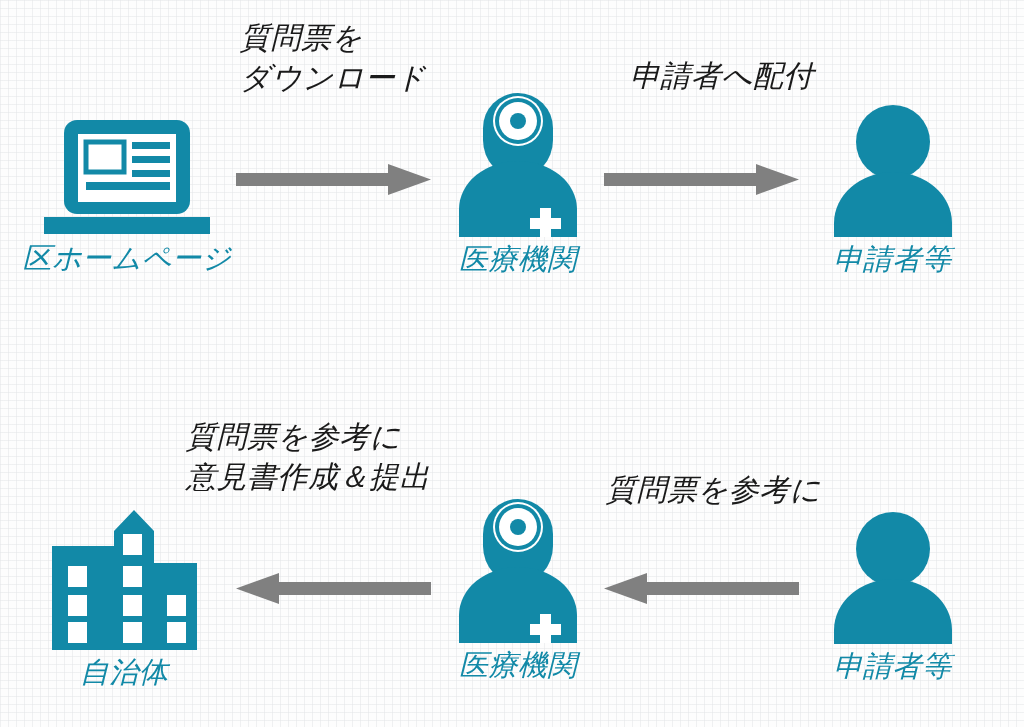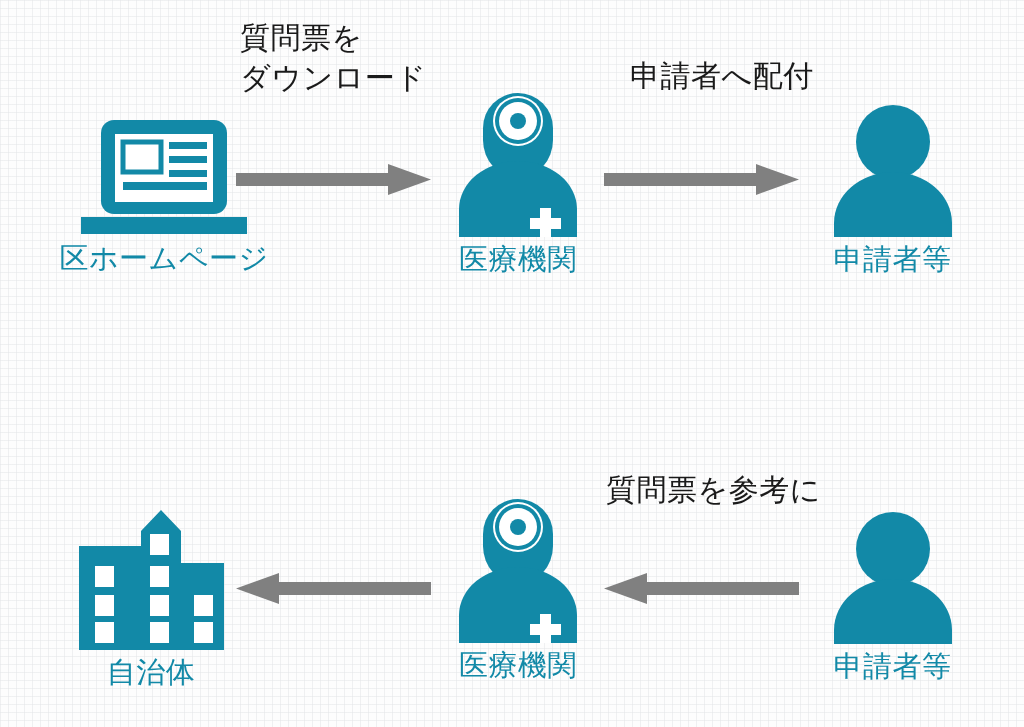--- a/index.html
+++ b/index.html
@@ -15,20 +15,21 @@
   }
   #canvas {
     position: relative;
     width: 1024px;
     height: 727px;
     background-color: #fdfdfd;
     background-image:
       linear-gradient(rgba(228,230,232,0.55) 1px, transparent 1px),
       linear-gradient(90deg, rgba(228,230,232,0.55) 1px, transparent 1px);
     background-size: 8px 8px, 8px 8px;
+    font-style: italic;
   }
   .node {
     position: absolute;
     display: flex;
     flex-direction: column;
     align-items: center;
   }
   .node-icon {
     display: block;
   }
@@ -55,21 +56,21 @@
 </head>
 <body>
 
 <div id="canvas">
 
   <div class="flow-label" style="left:240px; top:18px;"><span>質問票を</span>
 <span>ダウンロード</span></div>
 
   <div class="flow-label" style="left:606px; top:56px;margin-left:24px;"><span>申請者へ配付</span></div>
 
-  <div class="node" style="left:22px; top:118px; width:210px;margin-left:37px;">
+  <div class="node" style="left:22px; top:118px; width:210px;">
     <span class="node-icon">
       <svg width="170" height="118" viewBox="0 0 170 118" xmlns="http://www.w3.org/2000/svg">
         <rect x="22" y="2" width="126" height="94" rx="13" ry="13" fill="#1289a7"></rect>
         <rect x="36" y="16" width="98" height="68" fill="#ffffff"></rect>
         <rect x="44" y="24" width="38" height="30" fill="none" stroke="#1289a7" stroke-width="5"></rect>
         <rect x="90" y="24" width="38" height="7" fill="#1289a7"></rect>
         <rect x="90" y="38" width="38" height="7" fill="#1289a7"></rect>
         <rect x="90" y="52" width="38" height="7" fill="#1289a7"></rect>
         <rect x="44" y="64" width="84" height="8" fill="#1289a7"></rect>
         <rect x="2" y="99" width="166" height="17" fill="#1289a7"></rect>
@@ -111,24 +112,26 @@
   <div class="node" style="left:810px; top:105px; width:165px;">
     <span class="node-icon">
       <svg width="130" height="132" viewBox="0 0 130 132" xmlns="http://www.w3.org/2000/svg">
         <circle cx="65" cy="37" r="37" fill="#1289a7"></circle>
         <path d="M6 132 L6 118 A59 51 0 0 1 124 118 L124 132 Z" fill="#1289a7"></path>
       </svg>
     </span>
     <span class="node-label">申請者等</span>
   </div>
 
+  <div class="flow-label" style="left:186px; top:417px;"><span>質問票を参考に</span>
+<span>意見書作成＆提出</span></div>
 
   <div class="flow-label" style="left:606px; top:470px;"><span>質問票を参考に</span></div>
 
-  <div class="node" style="left:50px; top:510px; width:180px;padding-left:11px;">
+  <div class="node" style="left:34px; top:510px; width:180px;">
     <span class="node-icon">
       <svg width="145" height="140" viewBox="0 0 145 140" xmlns="http://www.w3.org/2000/svg">
         <path d="M62 21 L82 0 L102 21 L102 53 L145 53 L145 140 L0 140 L0 36 L62 36 Z" fill="#1289a7"></path>
         <rect x="71" y="24" width="19" height="21" fill="#ffffff"></rect>
         <rect x="71" y="56" width="19" height="21" fill="#ffffff"></rect>
         <rect x="71" y="85" width="19" height="21" fill="#ffffff"></rect>
         <rect x="71" y="112" width="19" height="21" fill="#ffffff"></rect>
         <rect x="16" y="56" width="19" height="21" fill="#ffffff"></rect>
         <rect x="16" y="85" width="19" height="21" fill="#ffffff"></rect>
         <rect x="16" y="112" width="19" height="21" fill="#ffffff"></rect>

